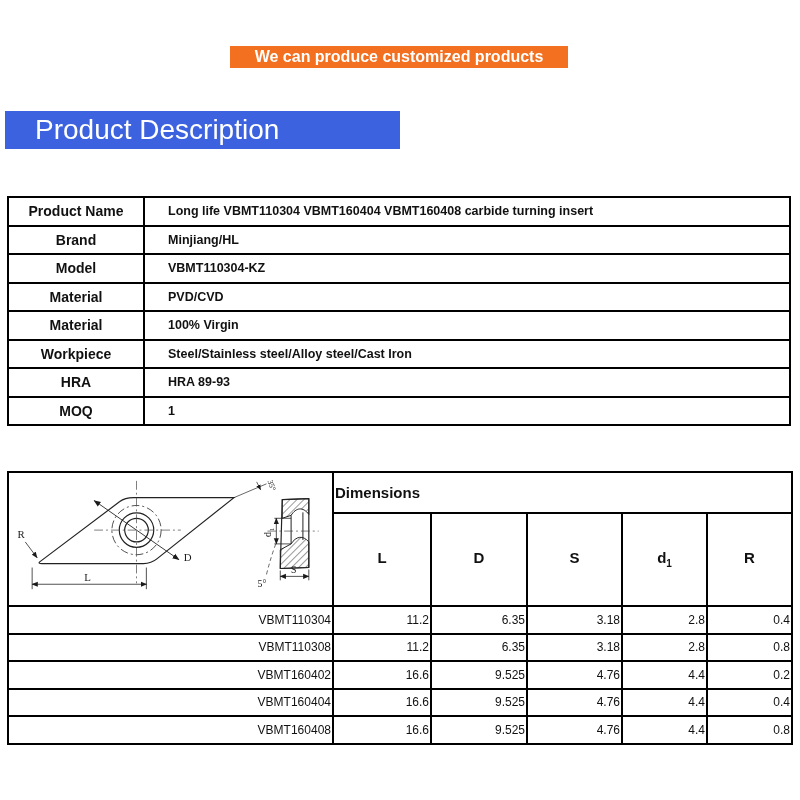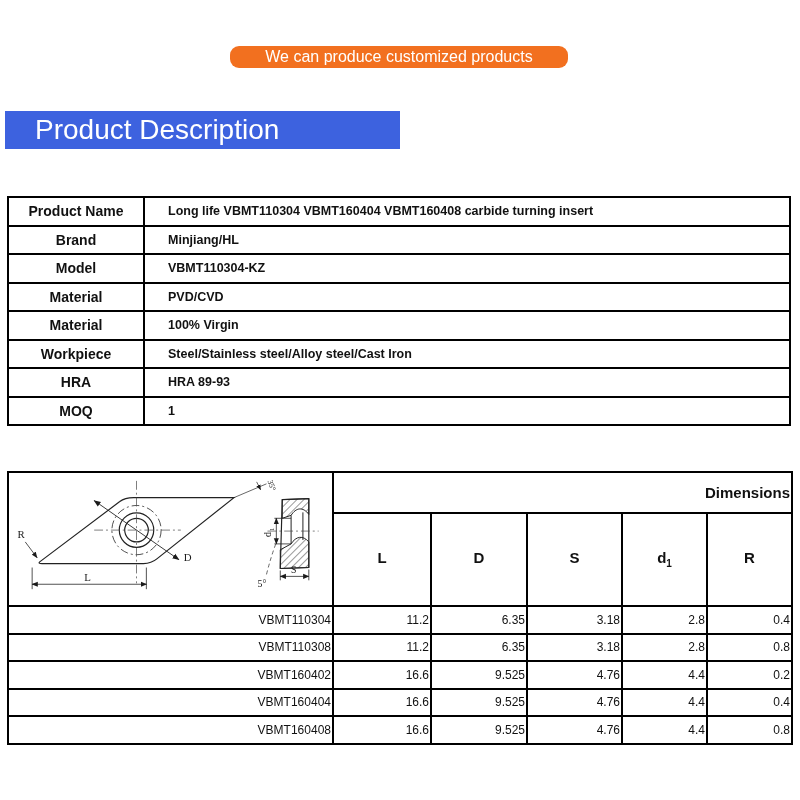--- a/index.html
+++ b/index.html
@@ -1,36 +1,36 @@
 <!DOCTYPE html>
 <html style="--banner_bg: #F2701F; --header_bg: #3D62DF;"><head>
 <meta charset="utf-8">
 <style>
   html,body { margin:0; padding:0; background:#ffffff; }
   body { width:800px; height:800px; position:relative;
          font-family:"Liberation Sans", sans-serif; color:#111; }
 
   .banner { position:absolute; left:230px; top:46px; width:338px; height:22px;
-            background:var(--banner_bg,#F2701F); color:#fff; font-weight:normal;
-            font-size:16px; line-height:22px; text-align:center; white-space:nowrap;border-radius:9px; }
+            background:var(--banner_bg,#F2701F); color:#fff; font-weight:bold;
+            font-size:16px; line-height:22px; text-align:center; white-space:nowrap; }
 
   .section-header { position:absolute; left:5px; top:111px; width:395px; height:38px;
             background:var(--header_bg,#3D62DF); color:#fff; font-size:28px;
             line-height:38px; padding-left:30px; box-sizing:border-box; white-space:nowrap; }
 
   table { border-collapse:collapse; table-layout:fixed; }
   td { border:2px solid #000; overflow:hidden; }
 
   .spec-table { position:absolute; left:7px; top:196px; width:784px; }
   .spec-table td { height:24.5px; }
   .spec-label { text-align:center; font-weight:bold; font-size:14px;border-radius:6px; }
   .spec-value { font-weight:bold; font-size:12.5px; padding-left:23px; }
 
   .dim-table { position:absolute; left:7px; top:471px; width:784px; }
-  .dim-title   { height:36px; text-align:right; font-weight:bold; font-size:15px;border-radius:18px; }
+  .dim-title   { height:36px; text-align:left; font-weight:bold; font-size:15px;border-radius:18px; }
   .dim-colhead { height:88px; text-align:center; font-weight:bold; font-size:15px; }
   .dim-colhead sub, .dim-title sub { font-size:10px; }
   .dim-cell  { height:23.5px; text-align:right; font-size:12px;margin-left:20px; }
   .drawing-cell { padding:0; vertical-align:top; }
 
   svg text { font-family:"Liberation Serif", serif; fill:#1a1a1a; }
 </style>
 </head>
 <body>
 

